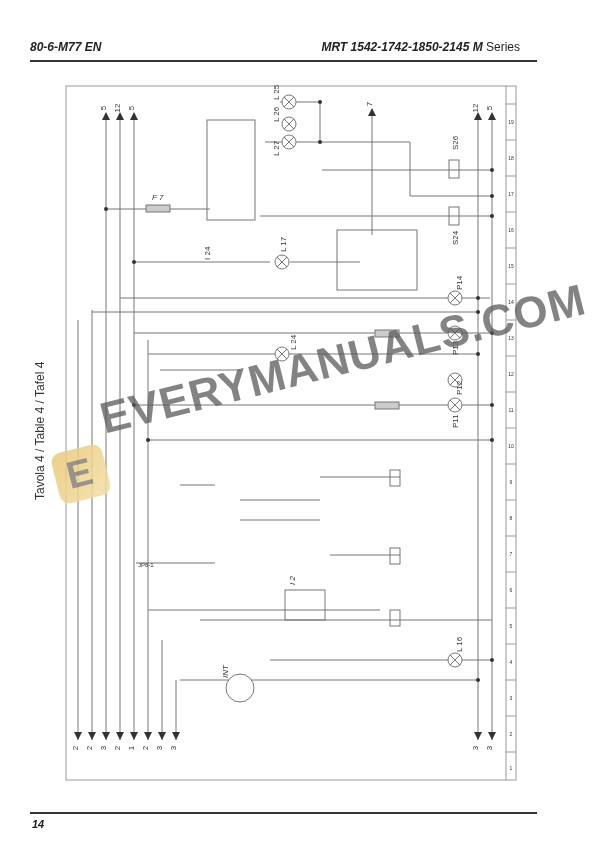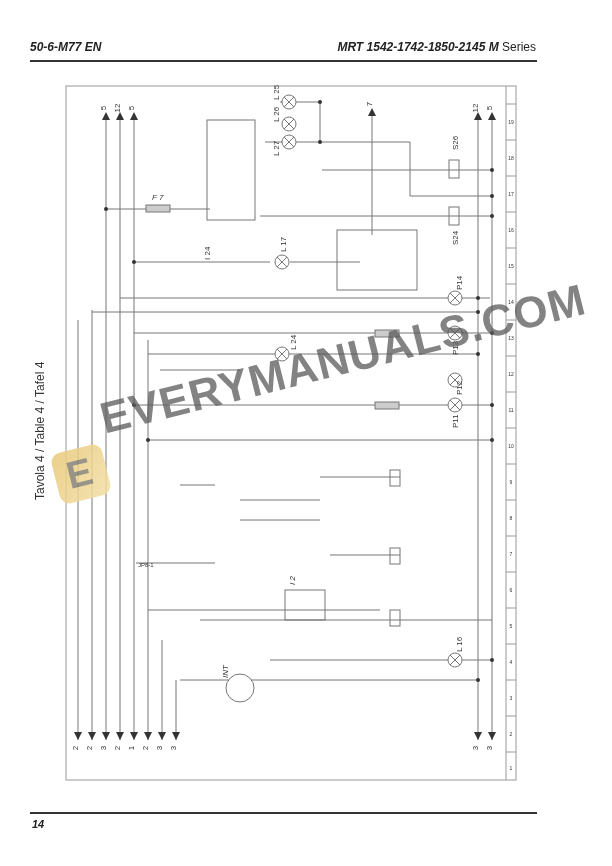--- a/index.html
+++ b/index.html
@@ -1,32 +1,32 @@
 <!DOCTYPE html>
 <html><head>
 <meta charset="utf-8">
 <style>
   html, body { margin:0; padding:0; background:#ffffff; }
   body { width:612px; height:866px; position:relative; overflow:hidden; font-family:"Liberation Sans", sans-serif; color:#222; }
   .hdr-left { position:absolute; left:30px; top:40px; font-size:12px; font-weight:bold; font-style:italic; }
-  .hdr-right { position:absolute; right:76px; top:40px; font-size:12px; font-style:italic; font-weight:bold; }
+  .hdr-right { position:absolute; right:92px; top:40px; font-size:12px; font-style:italic; font-weight:bold; }
   .hdr-right .series { font-weight:normal; font-style:normal; }
   .rule-top { position:absolute; left:30px; top:60px; width:507px; height:2px; background:#333; }
   .rule-bot { position:absolute; left:30px; top:812px; width:507px; height:2px; background:#333; }
   .page-num { position:absolute; left:32px; top:818px; font-size:11px; font-weight:bold; font-style:italic; }
   .side-title { position:absolute; left:33px; top:500px; transform-origin:left top; transform:rotate(-90deg); font-size:12px; color:#333; white-space:nowrap; }
   svg.diagram { position:absolute; left:0; top:0; }
   .wm-text { position:absolute; left:95px; top:395px; transform:rotate(-14deg); transform-origin:left top; font-size:44px; font-weight:bold; color:rgba(90,90,90,0.75); letter-spacing:1px; white-space:nowrap; }
   .wm-logo { position:absolute; left:55px; top:448px; width:52px; height:52px; border-radius:10px; background:linear-gradient(135deg,#e9c877,#f3dfa6); transform:rotate(-14deg); opacity:0.85; }
   .wm-logo span { position:absolute; left:12px; top:4px; font-size:38px; font-weight:bold; color:rgba(110,110,110,0.8); }
 </style>
 </head>
 <body>
 
-<div class="hdr-left">50-6-M77 EN</div>
+<div class="hdr-left">80-6-M77 EN</div>
 <div class="hdr-right"><span>MRT 1542-1742-1850-2145 M</span> <span class="series">Series</span></div>
 <div class="rule-top"></div>
 
 <div class="side-title">Tavola 4 / Table 4 / Tafel 4</div>
 
 <svg class="diagram" width="612" height="866" font-family="Liberation Sans, sans-serif">
   <g stroke="#777" fill="none" stroke-width="1">
 
     <rect x="66" y="86" width="450" height="694" stroke="#999"></rect>
     <line x1="506" y1="86" x2="506" y2="780" stroke="#999"></line>

